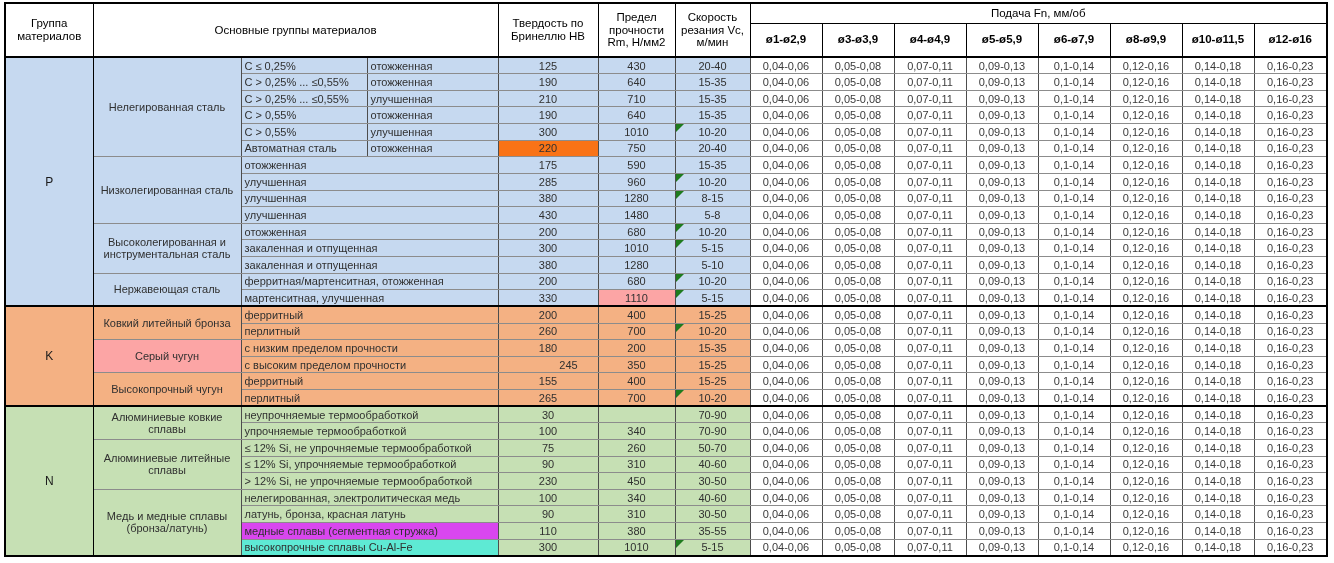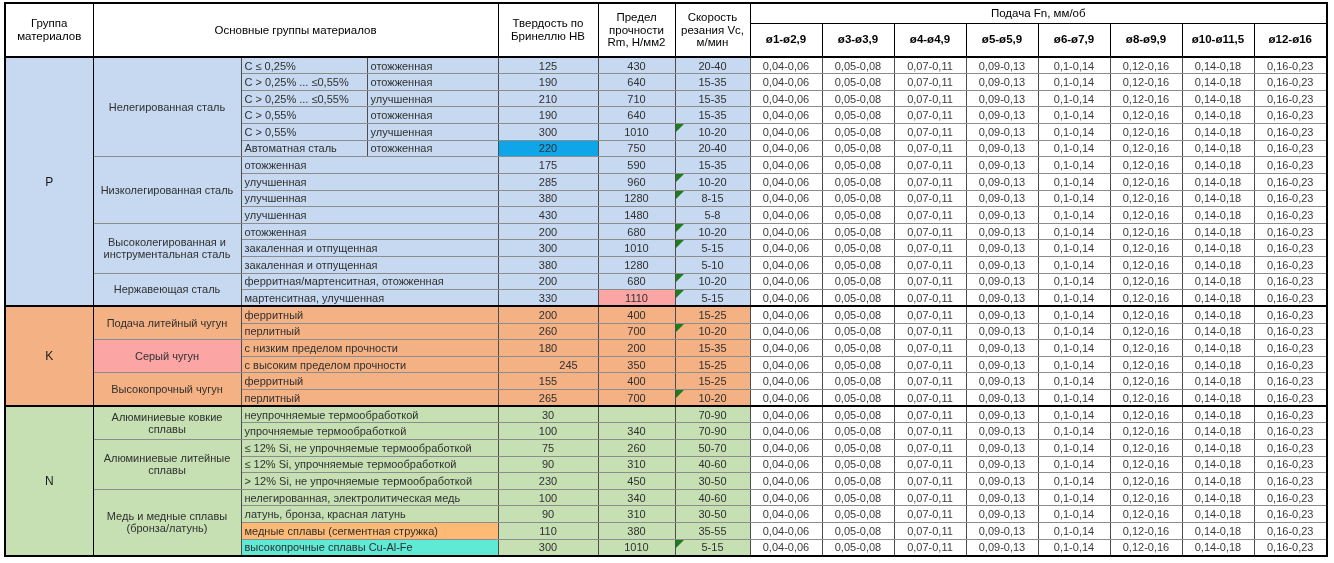--- a/index.html
+++ b/index.html
@@ -152,21 +152,21 @@
           <td class="c-feed">0,07-0,11</td>
           <td class="c-feed">0,09-0,13</td>
           <td class="c-feed">0,1-0,14</td>
           <td class="c-feed">0,12-0,16</td>
           <td class="c-feed">0,14-0,18</td>
           <td class="c-feed">0,16-0,23</td>
         </tr>
         <tr>
           <td class="c-da" style="background: rgb(198, 217, 240);">Автоматная сталь</td>
           <td class="c-db" style="background: rgb(198, 217, 240);">отожженная</td>
-          <td class="c-num" style="background: #0ea5e9; margin-left: 48px;">220</td>
+          <td class="c-num" style="background: #f97316; margin-left: 48px;">220</td>
           <td class="c-num" style="background: rgb(198, 217, 240);">750</td>
           <td class="c-num c-vc" style="background: rgb(198, 217, 240);">20-40</td>
           <td class="c-feed">0,04-0,06</td>
           <td class="c-feed">0,05-0,08</td>
           <td class="c-feed">0,07-0,11</td>
           <td class="c-feed">0,09-0,13</td>
           <td class="c-feed">0,1-0,14</td>
           <td class="c-feed">0,12-0,16</td>
           <td class="c-feed">0,14-0,18</td>
           <td class="c-feed">0,16-0,23</td>
@@ -295,21 +295,21 @@
           <td class="c-feed">0,05-0,08</td>
           <td class="c-feed">0,07-0,11</td>
           <td class="c-feed">0,09-0,13</td>
           <td class="c-feed">0,1-0,14</td>
           <td class="c-feed">0,12-0,16</td>
           <td class="c-feed">0,14-0,18</td>
           <td class="c-feed">0,16-0,23</td>
         </tr>
         <tr class="group-start">
           <td class="c-group" rowspan="6" style="background: rgb(244, 177, 131);">K</td>
-          <td class="c-sub" rowspan="2" style="background: rgb(244, 177, 131);">Подача литейный чугун</td>
+          <td class="c-sub" rowspan="2" style="background: rgb(244, 177, 131);">Ковкий литейный бронза</td>
           <td class="c-da" colspan="2" style="background: rgb(244, 177, 131);">ферритный</td>
           <td class="c-num" style="background: rgb(244, 177, 131);">200</td>
           <td class="c-num" style="background: rgb(244, 177, 131);">400</td>
           <td class="c-num c-vc" style="background: rgb(244, 177, 131);">15-25</td>
           <td class="c-feed">0,04-0,06</td>
           <td class="c-feed">0,05-0,08</td>
           <td class="c-feed">0,07-0,11</td>
           <td class="c-feed">0,09-0,13</td>
           <td class="c-feed">0,1-0,14</td>
           <td class="c-feed">0,12-0,16</td>
@@ -484,21 +484,21 @@
           <td class="c-feed">0,04-0,06</td>
           <td class="c-feed">0,05-0,08</td>
           <td class="c-feed">0,07-0,11</td>
           <td class="c-feed">0,09-0,13</td>
           <td class="c-feed">0,1-0,14</td>
           <td class="c-feed">0,12-0,16</td>
           <td class="c-feed">0,14-0,18</td>
           <td class="c-feed">0,16-0,23</td>
         </tr>
         <tr>
-          <td class="c-da" colspan="2" style="background: #fdba74;">медные сплавы (сегментная стружка)</td>
+          <td class="c-da" colspan="2" style="background: #d946ef;">медные сплавы (сегментная стружка)</td>
           <td class="c-num" style="background: rgb(198, 224, 180);">110</td>
           <td class="c-num" style="background: rgb(198, 224, 180);">380</td>
           <td class="c-num c-vc" style="background: rgb(198, 224, 180); margin-top: 19px;">35-55</td>
           <td class="c-feed">0,04-0,06</td>
           <td class="c-feed">0,05-0,08</td>
           <td class="c-feed">0,07-0,11</td>
           <td class="c-feed">0,09-0,13</td>
           <td class="c-feed">0,1-0,14</td>
           <td class="c-feed">0,12-0,16</td>
           <td class="c-feed">0,14-0,18</td>

